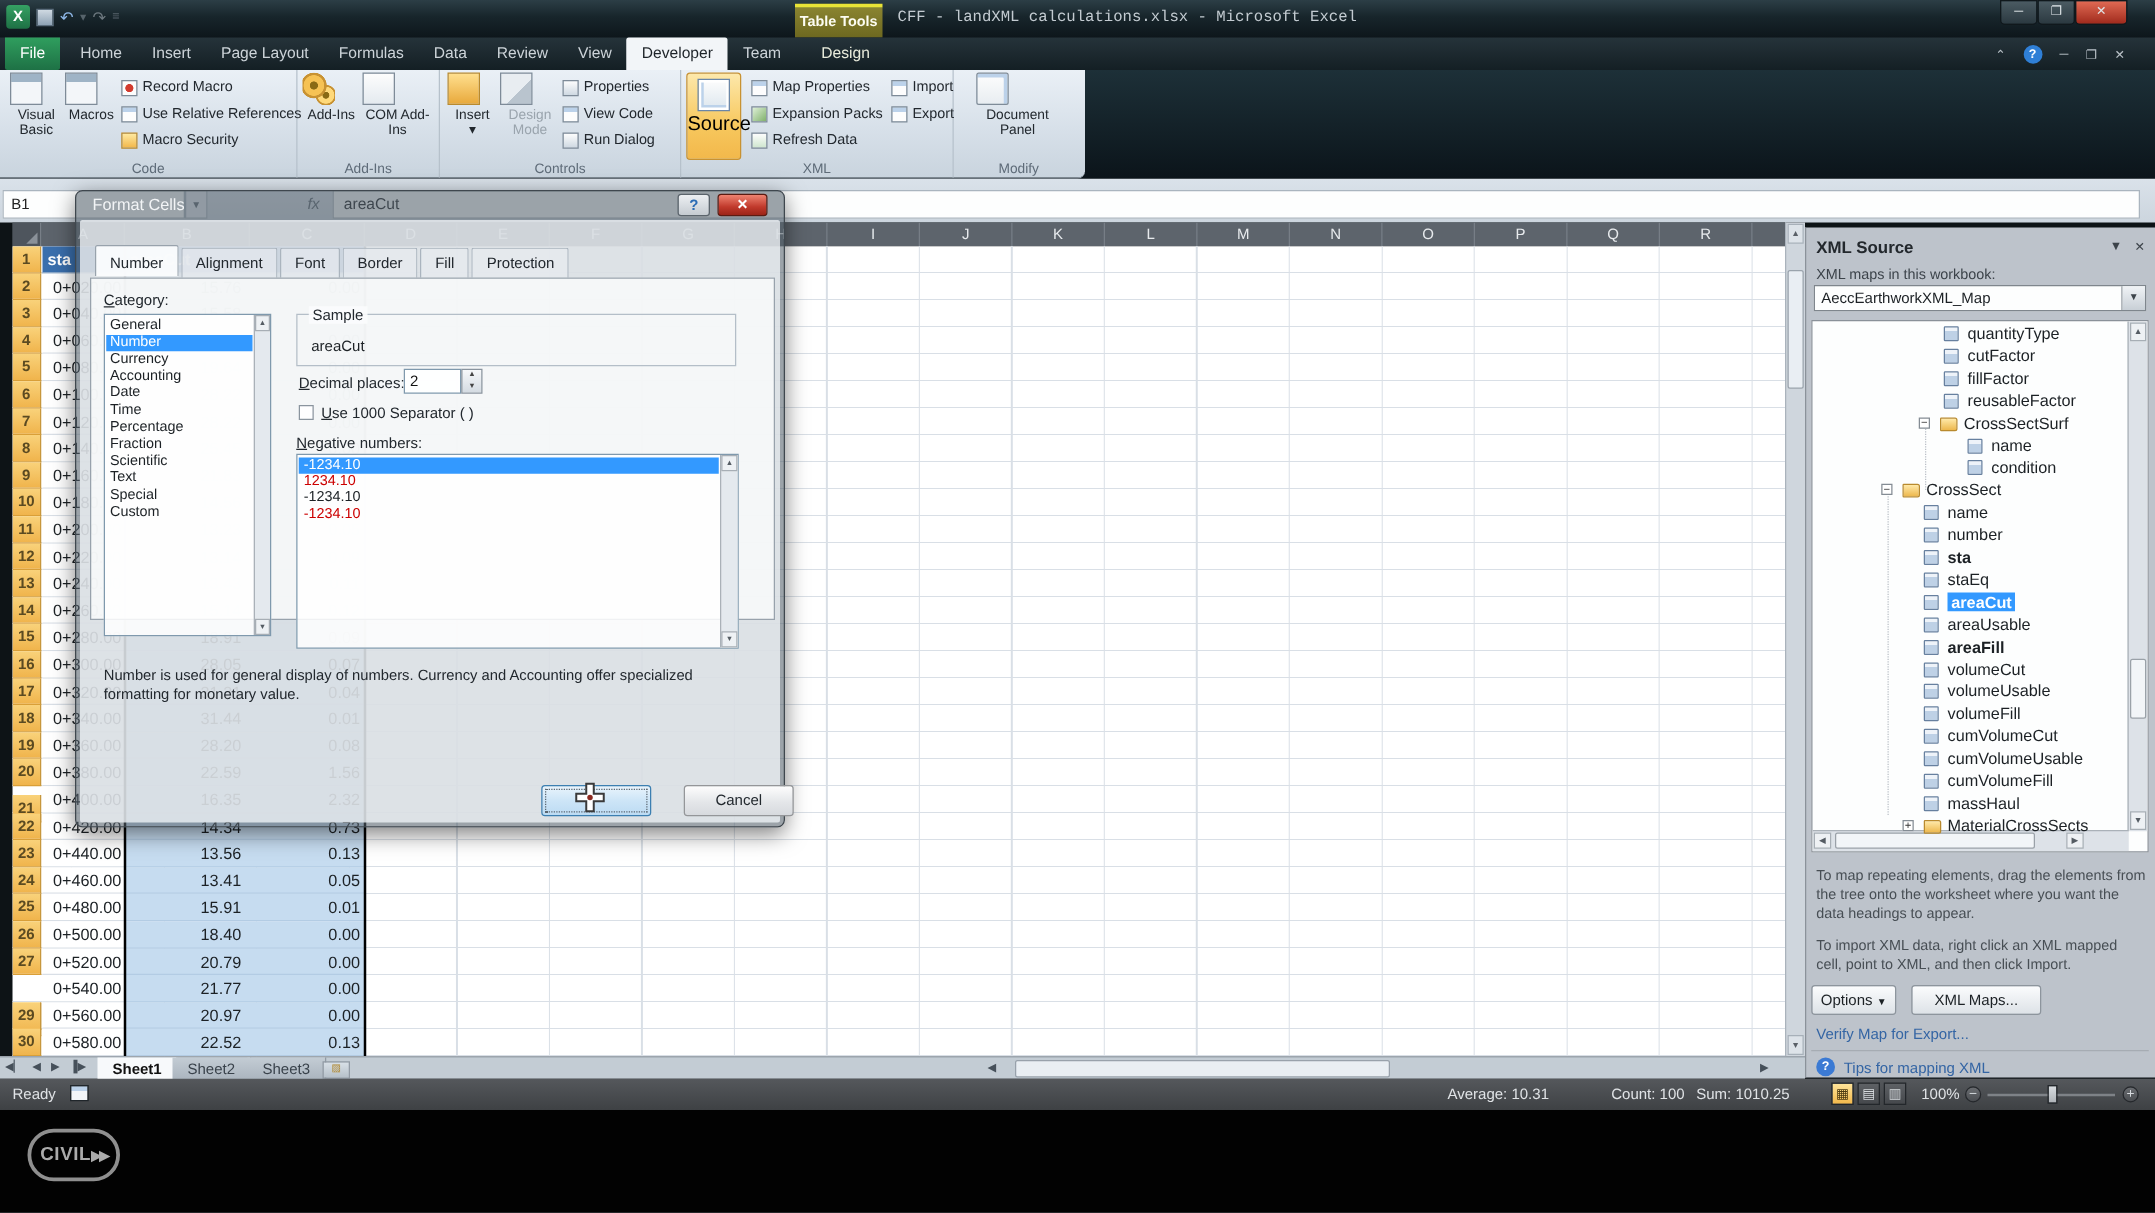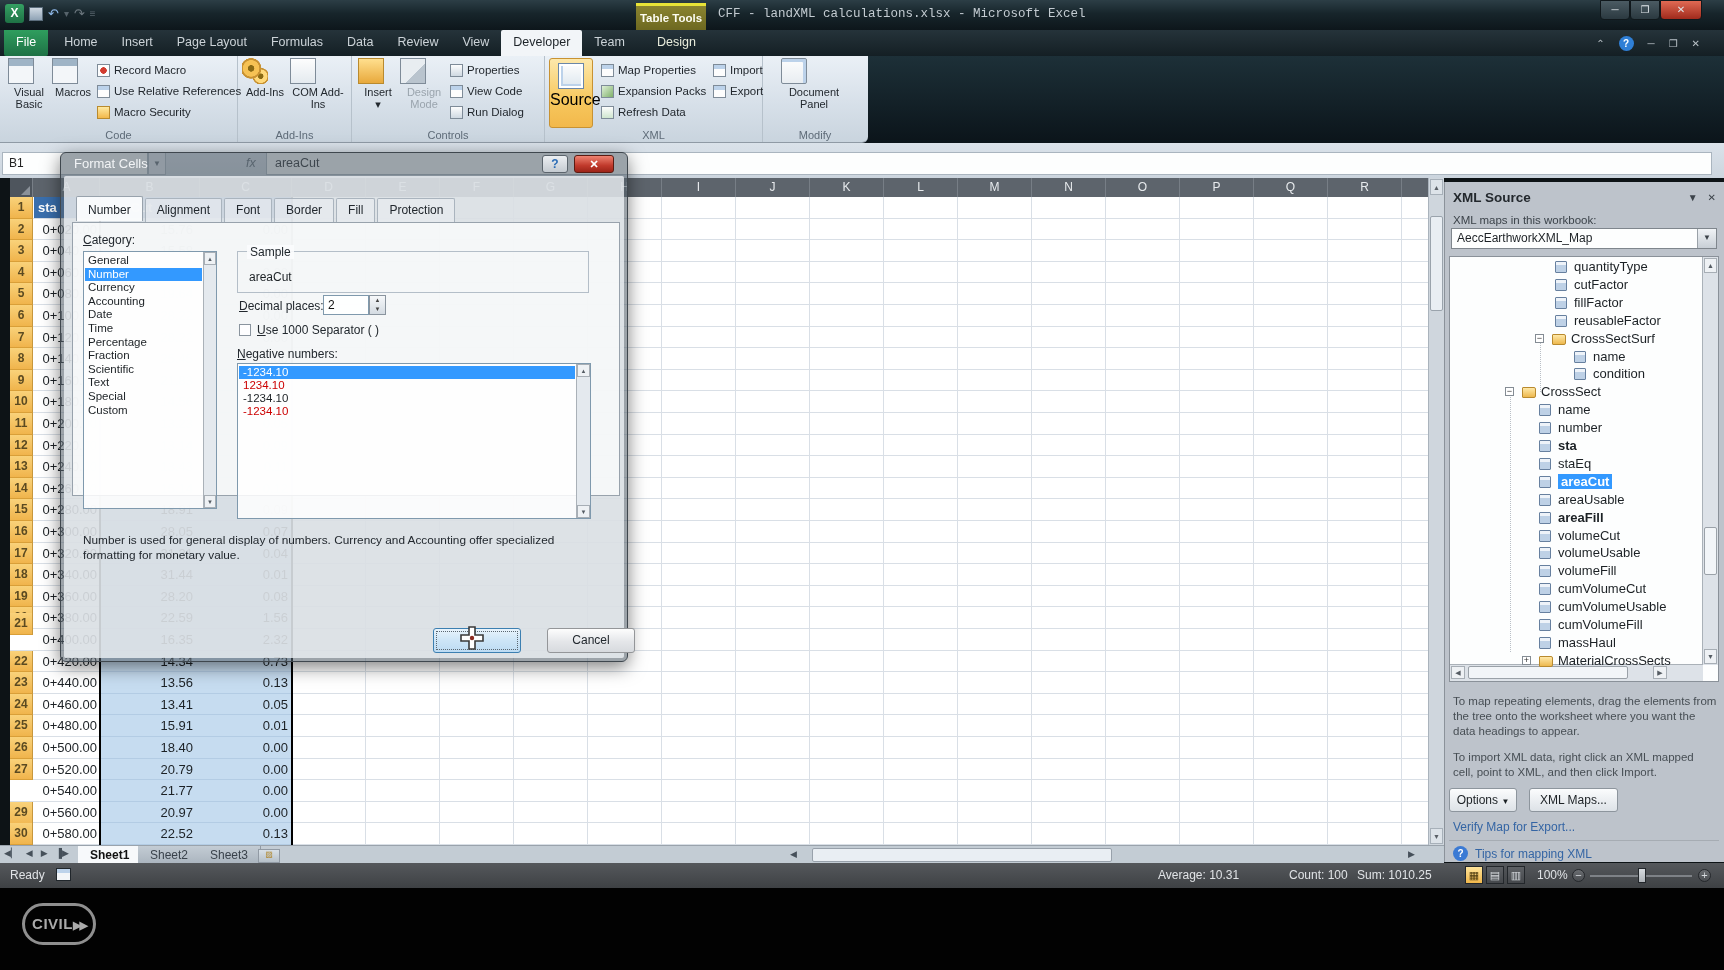--- a/index.html
+++ b/index.html
@@ -486,21 +486,21 @@
     <div class="cell b" style="top: 367.2px; height: 21.6px; line-height: 21.6px;">31.44</div>
     <div class="cell c" style="top: 367.2px; height: 21.6px; line-height: 21.6px;">0.01</div>
     <div class="rowhead" style="top: 388.8px; height: 21.6px; line-height: 21.6px;">19</div>
     <div class="cell a" style="top: 388.8px; height: 21.6px; line-height: 21.6px;">0+360.00</div>
     <div class="cell b" style="top: 388.8px; height: 21.6px; line-height: 21.6px;">28.20</div>
     <div class="cell c" style="top: 388.8px; height: 21.6px; line-height: 21.6px;">0.08</div>
     <div class="rowhead" style="top: 410.4px; height: 21.6px; line-height: 21.6px;">20</div>
     <div class="cell a" style="top: 410.4px; height: 21.6px; line-height: 21.6px;">0+380.00</div>
     <div class="cell b" style="top: 410.4px; height: 21.6px; line-height: 21.6px;">22.59</div>
     <div class="cell c" style="top: 410.4px; height: 21.6px; line-height: 21.6px;">1.56</div>
-    <div class="rowhead" style="top: 416px; height: 21.6px; line-height: 21.6px;">21</div>
+    <div class="rowhead" style="top: 439px; height: 21.6px; line-height: 21.6px;">21</div>
     <div class="cell a" style="top: 432px; height: 21.6px; line-height: 21.6px;">0+400.00</div>
     <div class="cell b" style="top: 432px; height: 21.6px; line-height: 21.6px;">16.35</div>
     <div class="cell c" style="top: 432px; height: 21.6px; line-height: 21.6px;">2.32</div>
     <div class="rowhead" style="top: 453.6px; height: 21.6px; line-height: 21.6px;">22</div>
     <div class="cell a" style="top: 453.6px; height: 21.6px; line-height: 21.6px;">0+420.00</div>
     <div class="cell b" style="top: 453.6px; height: 21.6px; line-height: 21.6px;">14.34</div>
     <div class="cell c" style="top: 453.6px; height: 21.6px; line-height: 21.6px;">0.73</div>
     <div class="rowhead" style="top: 475.2px; height: 21.6px; line-height: 21.6px;">23</div>
     <div class="cell a" style="top: 475.2px; height: 21.6px; line-height: 21.6px;">0+440.00</div>
     <div class="cell b" style="top: 475.2px; height: 21.6px; line-height: 21.6px;">13.56</div>
@@ -696,21 +696,21 @@
       </div>
       <div class="titem" style="left: 0px; right: 16px; top: 394.8px;">
         <div class="expander" style="left: 72px;">+</div>
         <div class="fo-ic" style="left: 89px;"></div>
         <div class="tlabel" style="left: 108px;">MaterialCrossSects</div>
       </div>
     </div>
   <div class="xp-para" style="top:512px;">To map repeating elements, drag the elements from the tree onto the worksheet where you want the data headings to appear.</div>
   <div class="xp-para" style="top:568px;">To import XML data, right click an XML mapped cell, point to XML, and then click Import.</div>
   <div class="xp-btn" style="left:4px;top:606px;width:68px;"><span>Options</span> <span style="font-size:8px;">▼</span></div>
-  <div class="xp-btn" style="left:84px;top:606px;width:89px;">XML Maps...</div>
+  <div class="xp-btn" style="left:84px;top:606px;width:104px;">XML Maps...</div>
   <div class="xp-link" style="top:638px;">Verify Map for Export...</div>
   <div class="xp-hr" style="top:658px;"></div>
   <div class="tips-q" style="top:664px;">?</div>
   <div class="xp-link" style="left:30px;top:665px;">Tips for mapping XML</div>
 </div>
 
 <div id="dialog" class="abs">
   <div class="dlg-frame"></div>
   <div class="dlg-title">Format Cells</div>
   <div class="dlg-help">?</div>

